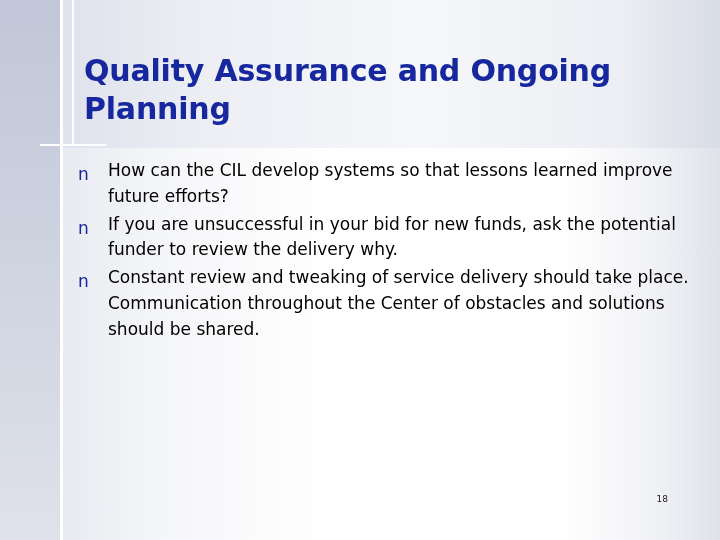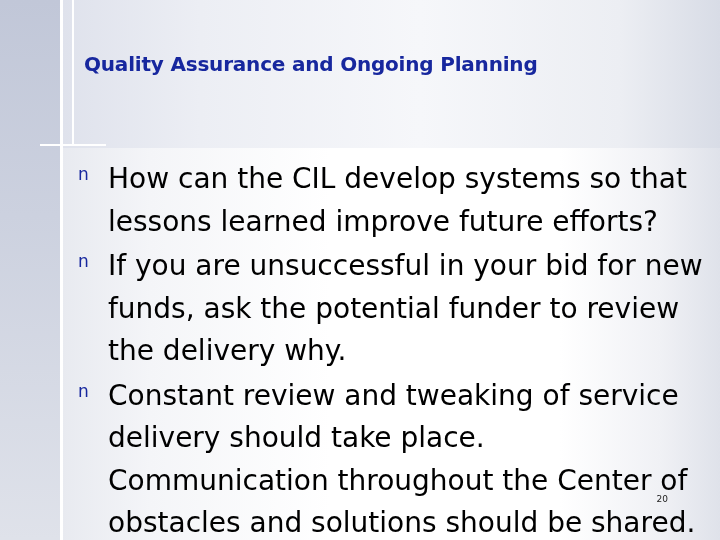--- a/index.html
+++ b/index.html
@@ -64,21 +64,21 @@
     top: 144px;
     width: 66px;
     height: 2px;
     background: #ffffff;
   }
   .title {
     position: absolute;
     left: 84px;
     top: 52px;
     width: 600px;
-    font-size: 20px;
+    font-size: 30px;
     font-weight: bold;
     line-height: 1.28;
     color: #17279e;
     letter-spacing: -0.2px;
   }
   .body {
     position: absolute;
     left: 78px;
     top: 158px;
     width: 628px;
@@ -93,21 +93,21 @@
     width: 30px;
     font-family: "DejaVu Sans", sans-serif;
     font-size: 17px;
     color: #17279e;
     line-height: 1.58;
     padding-top: 3px;
     text-align: left;
   }
   .bullet-text {
     flex: 1 1 auto;
-    font-size: 28px;
+    font-size: 17px;
     color: #000000;
     line-height: 1.52;
   }
   .page-number {
     position: absolute;
     right: 52px;
     bottom: 36px;
     font-size: 9px;
     color: #222222;
   }
@@ -132,14 +132,14 @@
     <div class="bullet-row">
       <span class="bullet-marker">n</span>
       <span class="bullet-text">If you are unsuccessful in your bid for new funds, ask the potential funder to review the delivery why.</span>
     </div>
     <div class="bullet-row">
       <span class="bullet-marker">n</span>
       <span class="bullet-text">Constant review and tweaking of service delivery should take place.  Communication throughout the Center of obstacles and solutions should be shared.</span>
     </div>
   </div>
 
-  <div class="page-number">20</div>
+  <div class="page-number">18</div>
 </div>
 
 </body></html>

